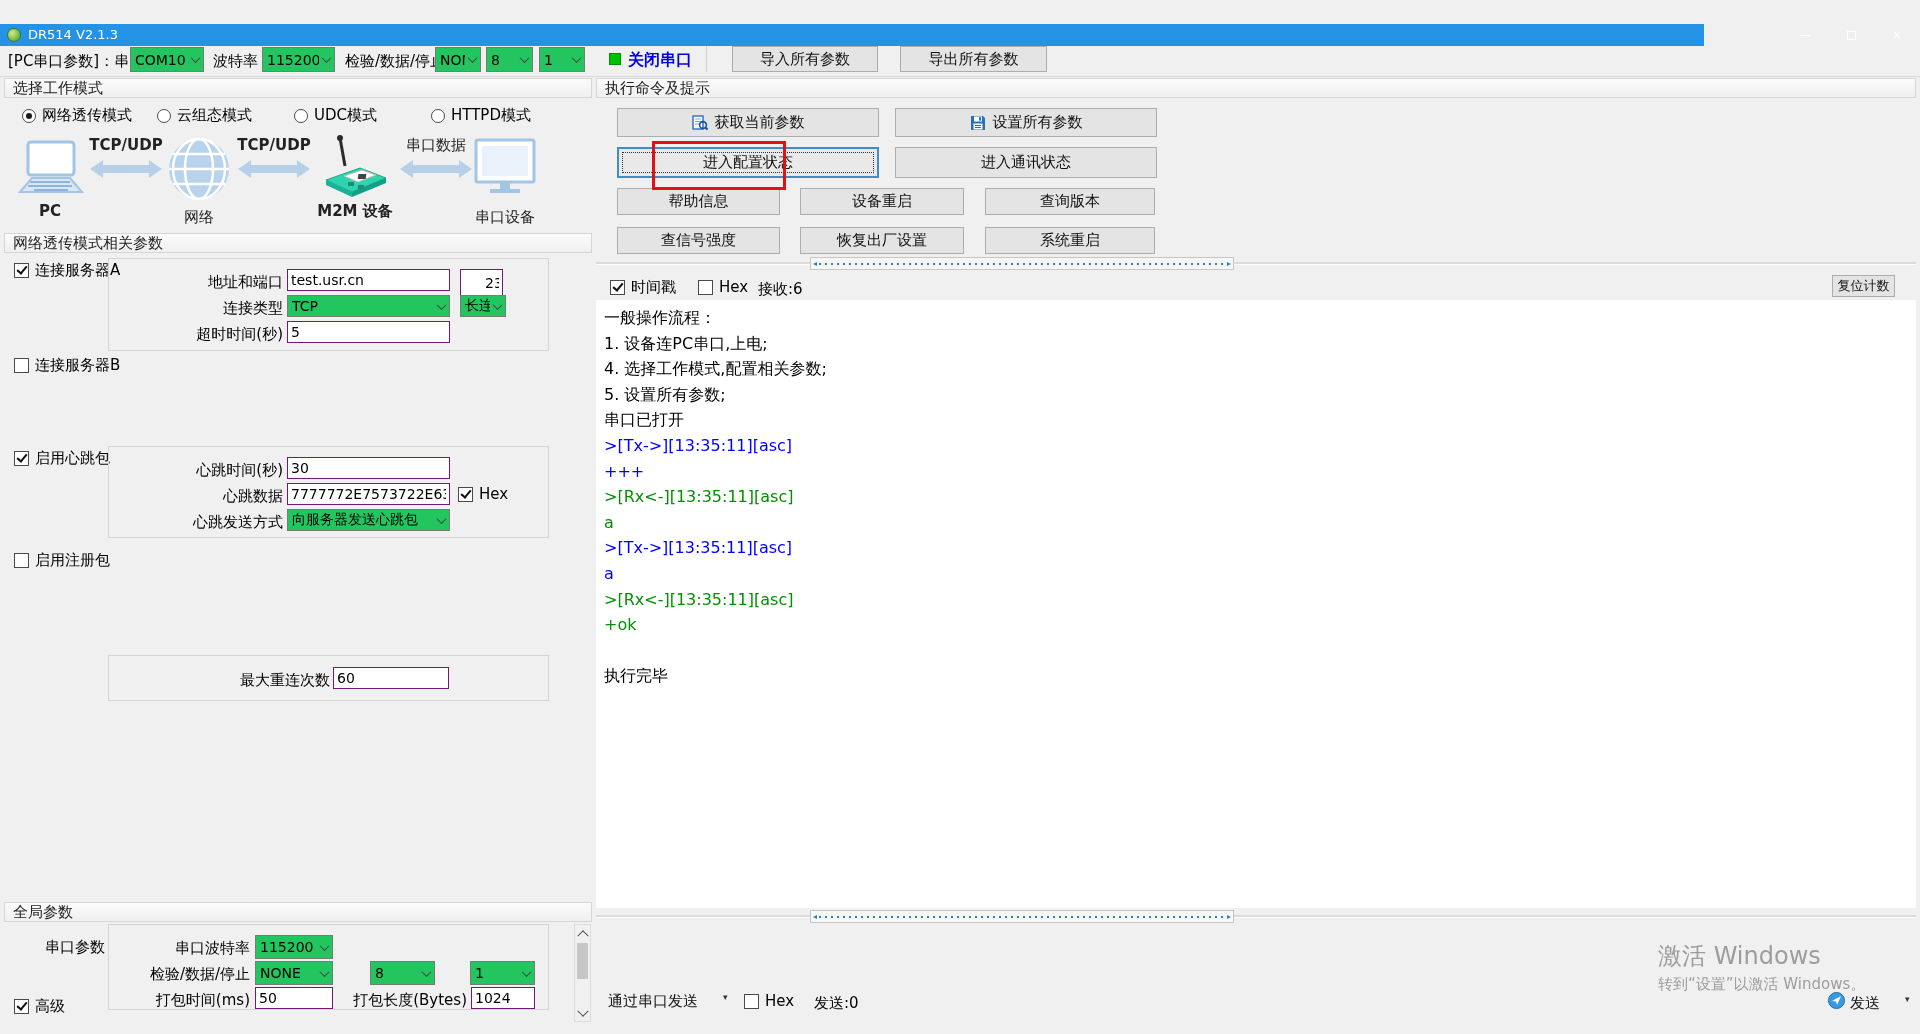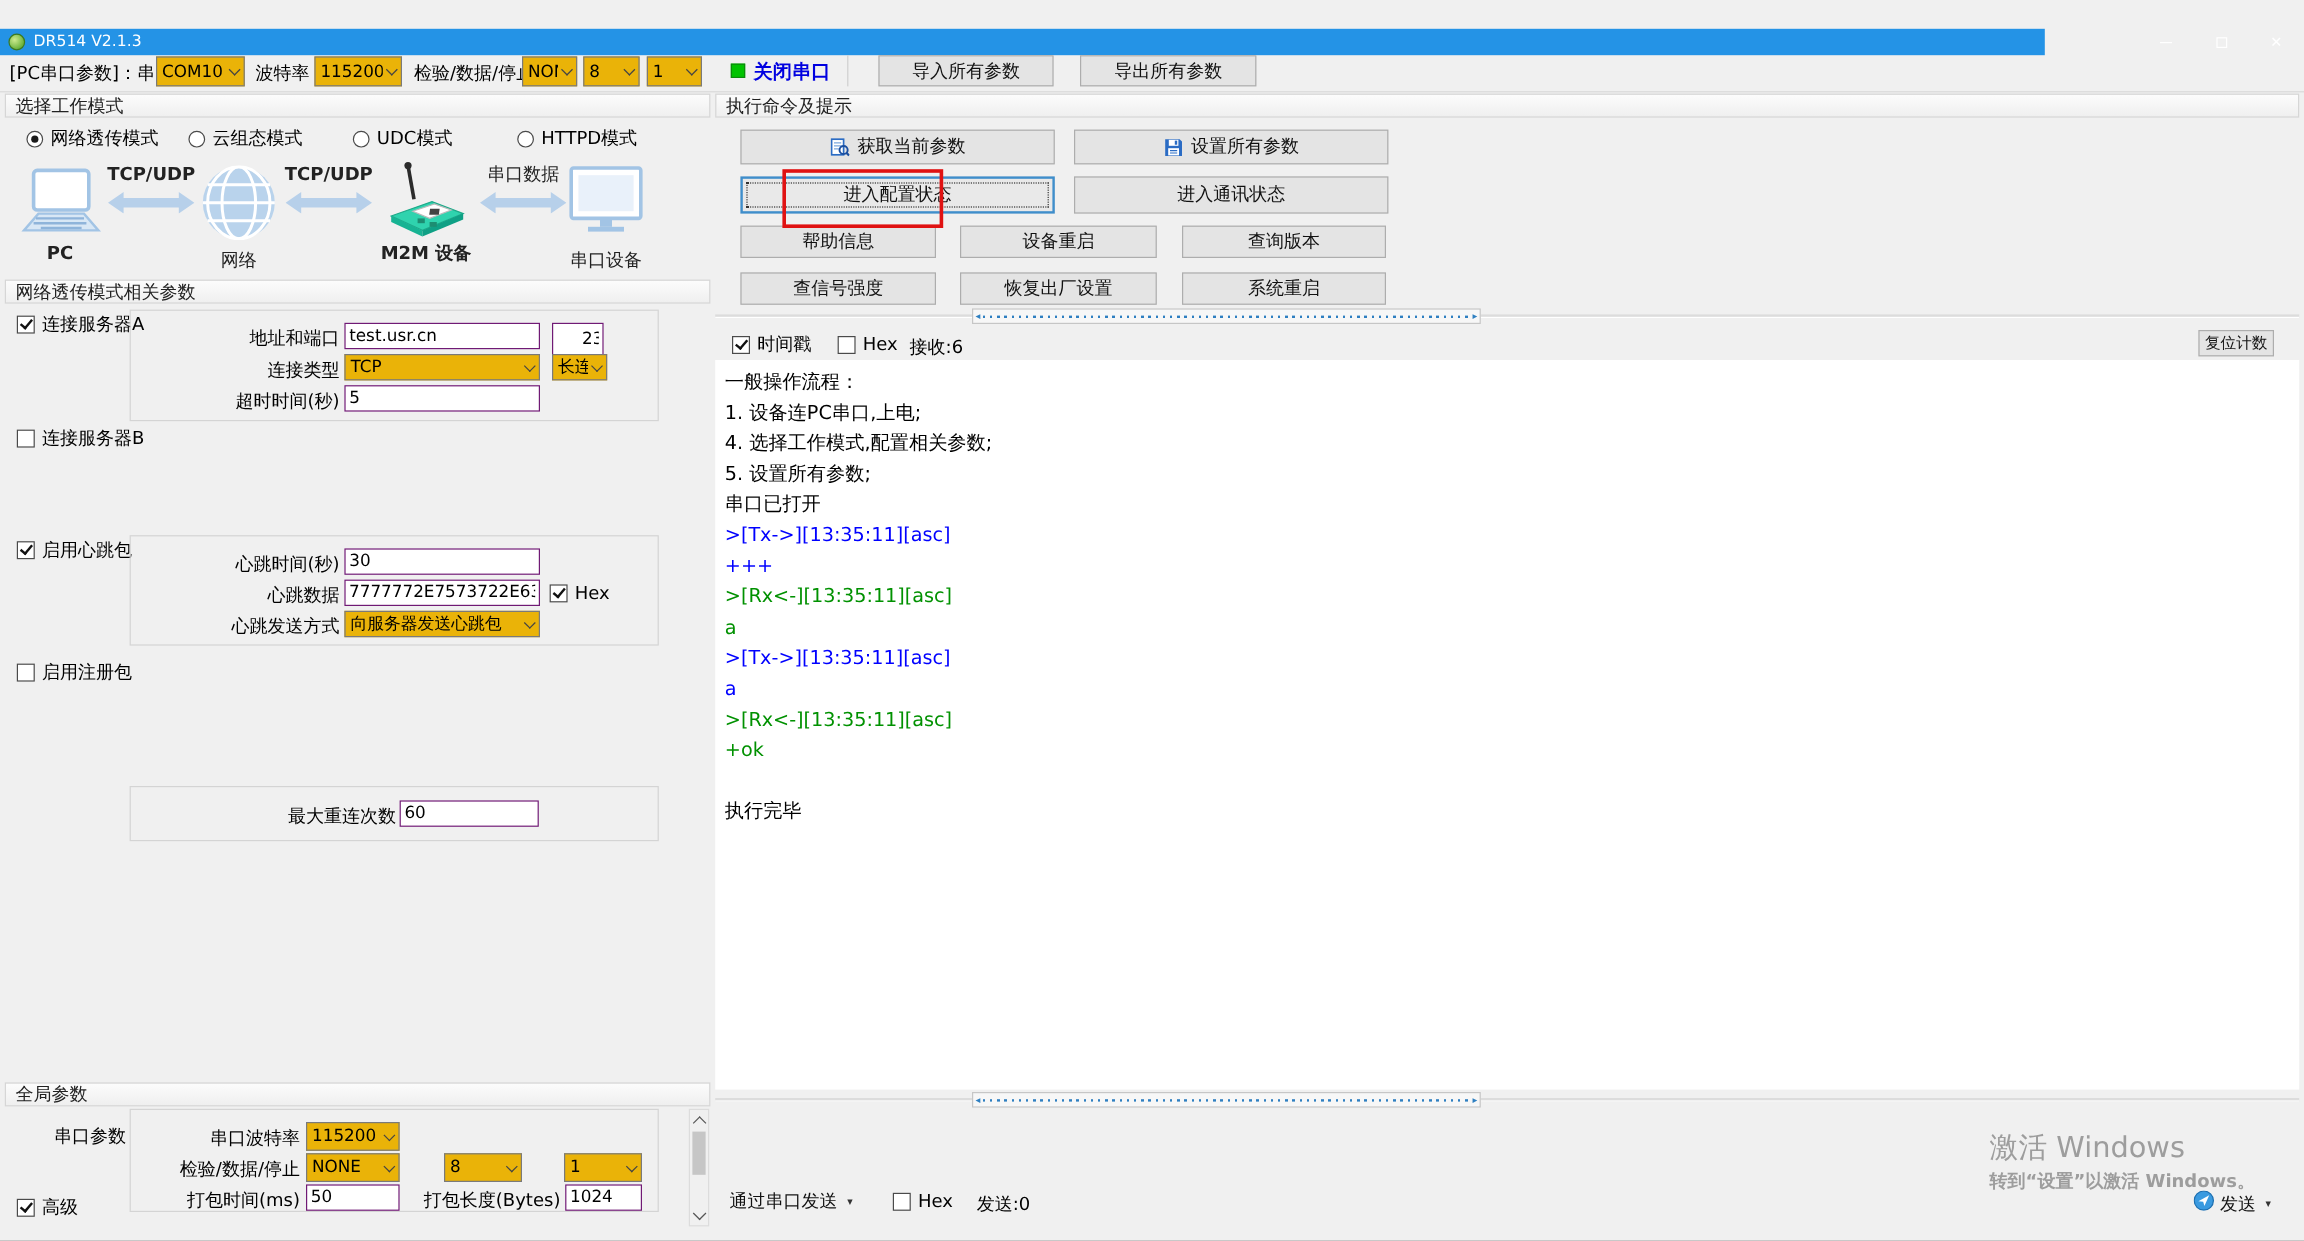--- a/index.html
+++ b/index.html
@@ -14,21 +14,21 @@
   .wbtn{position:absolute;top:0;width:46px;height:22px;display:flex;align-items:center;justify-content:center;color:#fff;}
   .glyph-min{width:10px;height:1px;background:#fff;}
   .glyph-max{width:9px;height:9px;border:1px solid #fff;box-sizing:border-box;}
   .glyph-close{font-size:12px;line-height:1;}
   
   .menubar{position:absolute;left:0;top:22px;width:1920px;height:22px;background:#f0f0f0;}
   .menu-item{position:absolute;top:2px;font-size:14px;color:#111;padding:1px 4px;}
   .toolbar-sep{position:absolute;left:0;top:76px;width:1920px;height:1px;background:#d9d9d9;}
   .lbl{position:absolute;font-size:15px;white-space:nowrap;color:#000;}
   .lbl.r{text-align:right;}
-  .combo{position:absolute;background:#eab308;border:1px solid #7a7a7a;box-sizing:border-box;display:flex;align-items:center;
+  .combo{position:absolute;background:#22c55e;border:1px solid #7a7a7a;box-sizing:border-box;display:flex;align-items:center;
          font-size:14px;padding-left:4px;overflow:hidden;white-space:nowrap;}
   .combo .val{overflow:hidden;white-space:nowrap;flex:1;}
   .chev{margin-left:auto;flex:none;width:15px;height:100%;display:flex;align-items:center;justify-content:center;}
   .chev::after{content:"";width:6px;height:6px;border-right:1.5px solid #444;border-bottom:1.5px solid #444;
                transform:rotate(45deg) translate(-1px,-1px);}
   .input{position:absolute;background:#fff;border:1px solid #701a75;box-sizing:border-box;font-size:14px;
          padding:0 3px;font-family:inherit;color:#000;}
   .btn{position:absolute;background:#e4e4e4;border:1px solid #adadad;box-sizing:border-box;display:flex;
        align-items:center;justify-content:center;font-size:15px;color:#111;gap:7px;}
   .btn.focused{border:2px solid #3f8ecb;outline:1px dotted #333;outline-offset:-6px;background:#e9e9e9;}
@@ -55,21 +55,21 @@
   
   .logarea{position:absolute;background:#fff;overflow:hidden;padding:5px 8px;box-sizing:border-box;}
   .log-line{height:25.6px;line-height:25.6px;font-size:16px;white-space:pre;color:#000;}
   .log-line.tx{color:#0000ff;}
   .log-line.rx{color:#009100;}
   .status-sq{position:absolute;width:12px;height:12px;background:#00c300;border:1px solid #0a8a0a;box-sizing:border-box;}
   .close-port{position:absolute;font-size:16px;font-weight:bold;color:#0000e0;white-space:nowrap;}
   .annotation{position:absolute;border:3px solid #e01212;z-index:40;pointer-events:none;}
   .watermark1{position:absolute;font-size:24px;color:#9d9d9d;white-space:nowrap;}
   .watermark2{position:absolute;font-size:15px;color:#9d9d9d;white-space:nowrap;}
-  .ddl{position:absolute;display:flex;align-items:center;gap:8px;font-size:15px;color:#111;white-space:nowrap;}
+  .ddl{position:absolute;display:flex;gap:25px;font-size:15px;color:#111;white-space:nowrap;}
   .ddl .tri{font-size:9px;color:#333;}
   .diagram-label{position:absolute;text-align:center;font-size:15px;color:#222;white-space:nowrap;}
 </style>
 </head>
 <body>
 
 <div id="app">
 
   <div class="titlebar">
     <div class="app-icon"></div>
@@ -390,15 +390,15 @@
   <svg class="abs" style="left:1828px;top:992px;" width="17" height="17" viewBox="0 0 17 17">
     <circle cx="8.5" cy="8.5" r="8" fill="#3a9ae0" stroke="#1d6fb0"></circle>
     <polygon points="4,9 13,4 9,13 8,9.5" fill="#ffffff"></polygon>
   </svg>
   <div class="ddl" style="left:1850px;top:994px;">
     <span>发送</span>
     <span class="tri">▾</span>
   </div>
 
   <div class="watermark1" style="left:1658px;top:940px;">激活 Windows</div>
-  <div class="watermark2" style="left:1658px;top:975px;font-weight:bold;">转到“设置”以激活 Windows。</div>
+  <div class="watermark2" style="left:1658px;top:975px;">转到“设置”以激活 Windows。</div>
 
 </div>
 
 </body></html>

